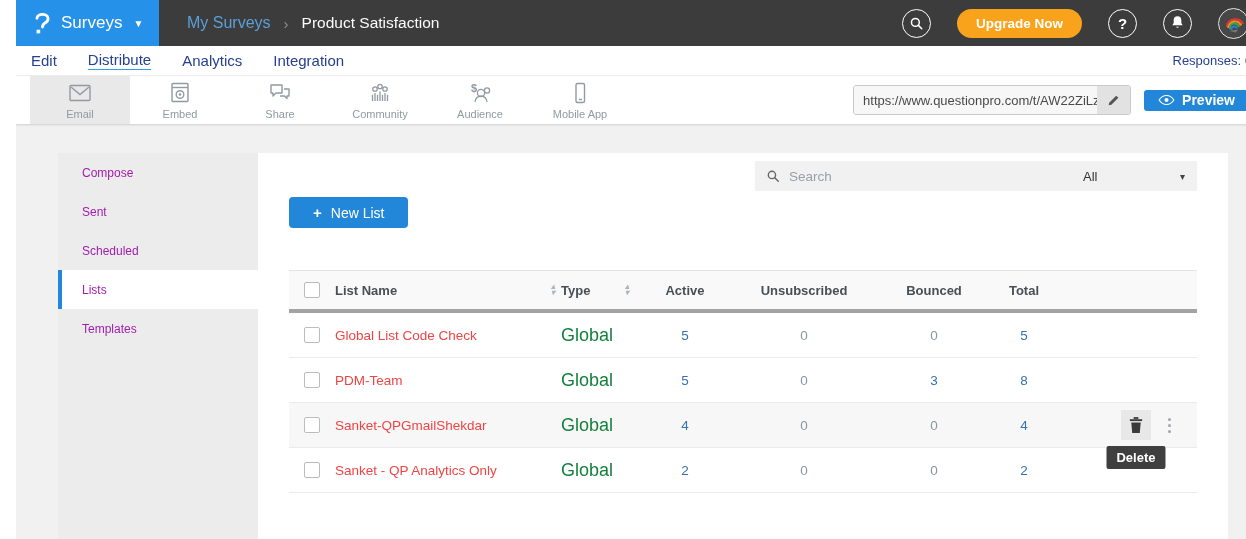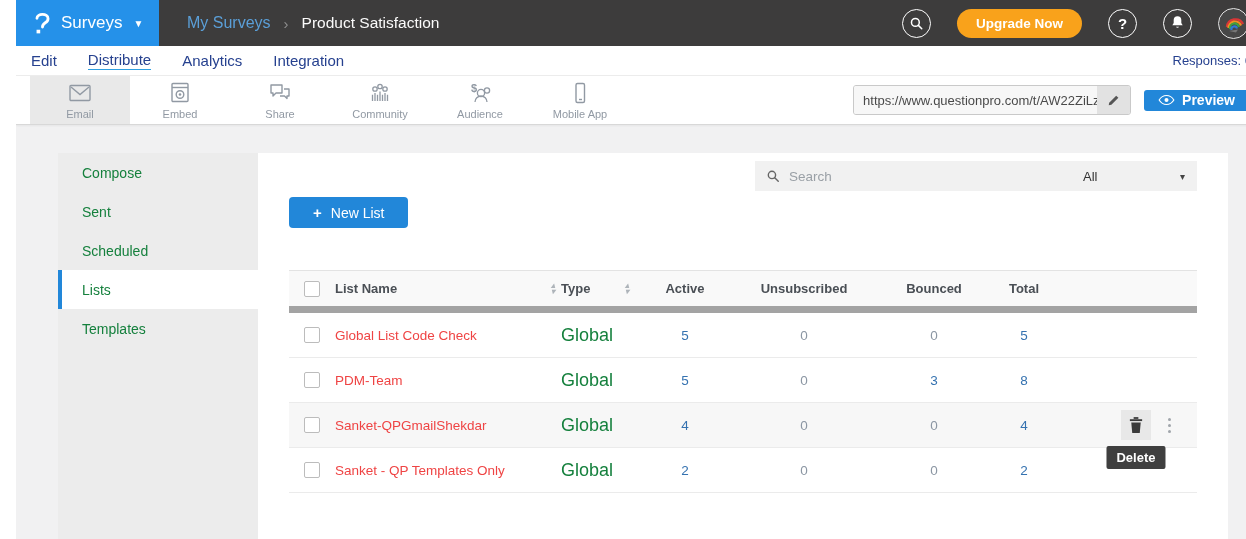--- a/index.html
+++ b/index.html
@@ -43,42 +43,42 @@
   .url-field { display:flex; width:278px; height:30px; border:1px solid #c9c9c9; border-radius:3px; overflow:hidden; background:#f7f7f7; }
   .url-field input { flex:1; min-width:0; border:none; outline:none; background:#f7f7f7; padding:0 0 0 9px; font-size:13px; color:#4a4a4a;
                      font-family:"Liberation Sans",sans-serif; }
   .edit-url { width:33px; border:none; background:#e2e2e2; cursor:pointer; display:flex; align-items:center; justify-content:center; }
   .preview-btn { height:21px; border:none; border-radius:3px; background:#2287d9; color:#fff; font-size:14px; font-weight:600;
                  padding:0 14px; display:flex; align-items:center; gap:7px; cursor:pointer; font-family:"Liberation Sans",sans-serif; }
 
   
   .body { display:flex; margin:28px 34px 0 42px; height:386px; }
   .sidebar { width:200px; background:#ececec; flex-shrink:0; }
-  .side-item { height:39px; display:flex; align-items:center; padding-left:20px; font-size:14px; color:#15803d;
+  .side-item { height:39px; display:flex; align-items:center; padding-left:20px; font-size:12px; color:#a21caf;
                cursor:pointer; border-left:4px solid transparent; }
   .side-item.active { background:#fff; border-left-color:#2287d9; }
 
   .panel { flex:1; background:#fff; padding:8px 31px 0 31px; position:relative; }
   .panel-head { display:flex; justify-content:flex-end; align-items:center; }
   .search-box { width:316px; height:30px; background:#f1f1f1; display:flex; align-items:center; gap:9px; padding:0 11px; }
   .search-box input { flex:1; min-width:0; border:none; outline:none; background:transparent; font-size:13.5px; color:#333;
                       font-family:"Liberation Sans",sans-serif; }
   .search-box input::placeholder { color:#9aa0a6; }
   .filter-dd { width:126px; height:30px; background:#f1f1f1; display:flex; align-items:center; justify-content:space-between;
                padding:0 12px; font-size:13px; color:#333; cursor:pointer; }
   .filter-dd .caret { font-size:10px; color:#444; }
 
   .new-list-btn { margin-top:6px; height:31px; border:none; border-radius:4px; background:#2287d9; color:#fff; font-size:14px;
                   padding:0 24px; display:inline-flex; align-items:center; gap:9px; cursor:pointer; font-family:"Liberation Sans",sans-serif; }
   .new-list-btn .plus { font-size:15px; font-weight:bold; }
 
   
   .table { margin-top:42px; }
   .tgrid { display:grid; grid-template-columns:46px 226px 80px 88px 150px 110px 70px 1fr; align-items:center; }
-  .thead { height:43px; background:#f9f9f9; border-top:1px solid #e3e3e3; border-bottom:7px solid #a3a3a3;
+  .thead { height:43px; background:#f9f9f9; border-top:1px solid #e3e3e3; border-bottom:4px solid #a3a3a3;
            font-weight:bold; font-size:13px; color:#4a4f55; }
   .th-flex { display:flex; align-items:center; justify-content:space-between; }
   .th-name { padding-right:6px; }
   .th-type { padding-right:12px; }
   .cell-center { text-align:center; }
   .sort { display:flex; flex-direction:column; color:#aeb4ba; font-size:8px; line-height:6px; cursor:pointer; }
   .checkbox { width:16px; height:16px; border:1px solid #bcbcbc; border-radius:2px; background:#fff; margin:0 auto; cursor:pointer; }
   .trow { height:45px; border-bottom:1px solid #ebebeb; font-size:13.5px; }
   .trow.hl { background:#f7f7f7; }
   .row-name { color:#ef4444; cursor:pointer; text-decoration:none; }
@@ -333,21 +333,21 @@
                   <i></i>
                   <i></i>
                   <i></i>
                 </button>
     </div>
   </div>
             <div class="tgrid trow">
     <div>
                 <div class="checkbox"></div>
               </div>
-    <div><a class="row-name">Sanket - QP Templates Only</a></div>
+    <div><a class="row-name">Sanket - QP Analytics Only</a></div>
     <div class="row-type">Global</div>
     <div class="num cell-center">2</div>
     <div class="num cell-center muted">0</div>
     <div class="num cell-center muted">0</div>
     <div class="num cell-center">2</div>
 
   </div>
           </div>
       </div>
     </main>

